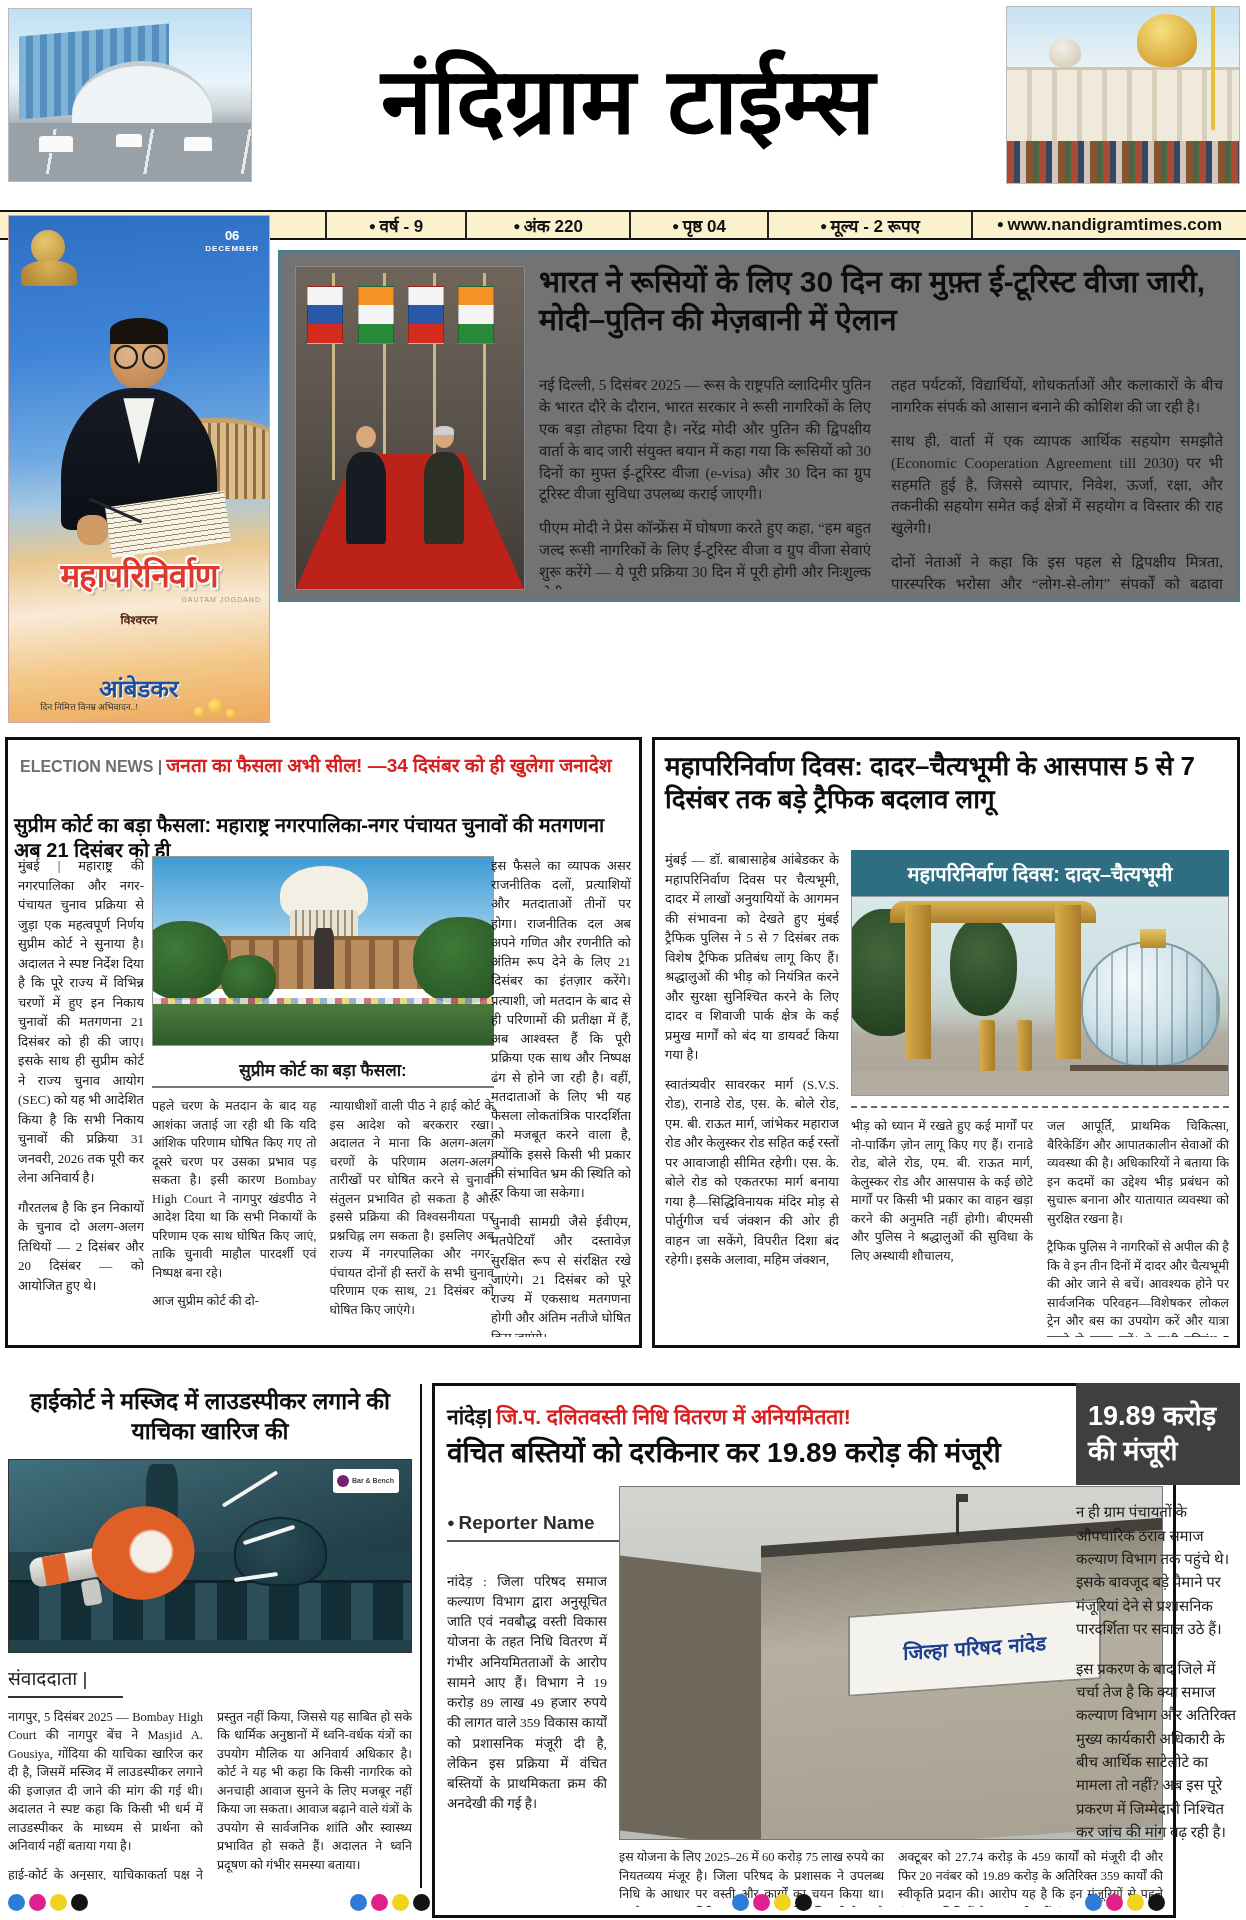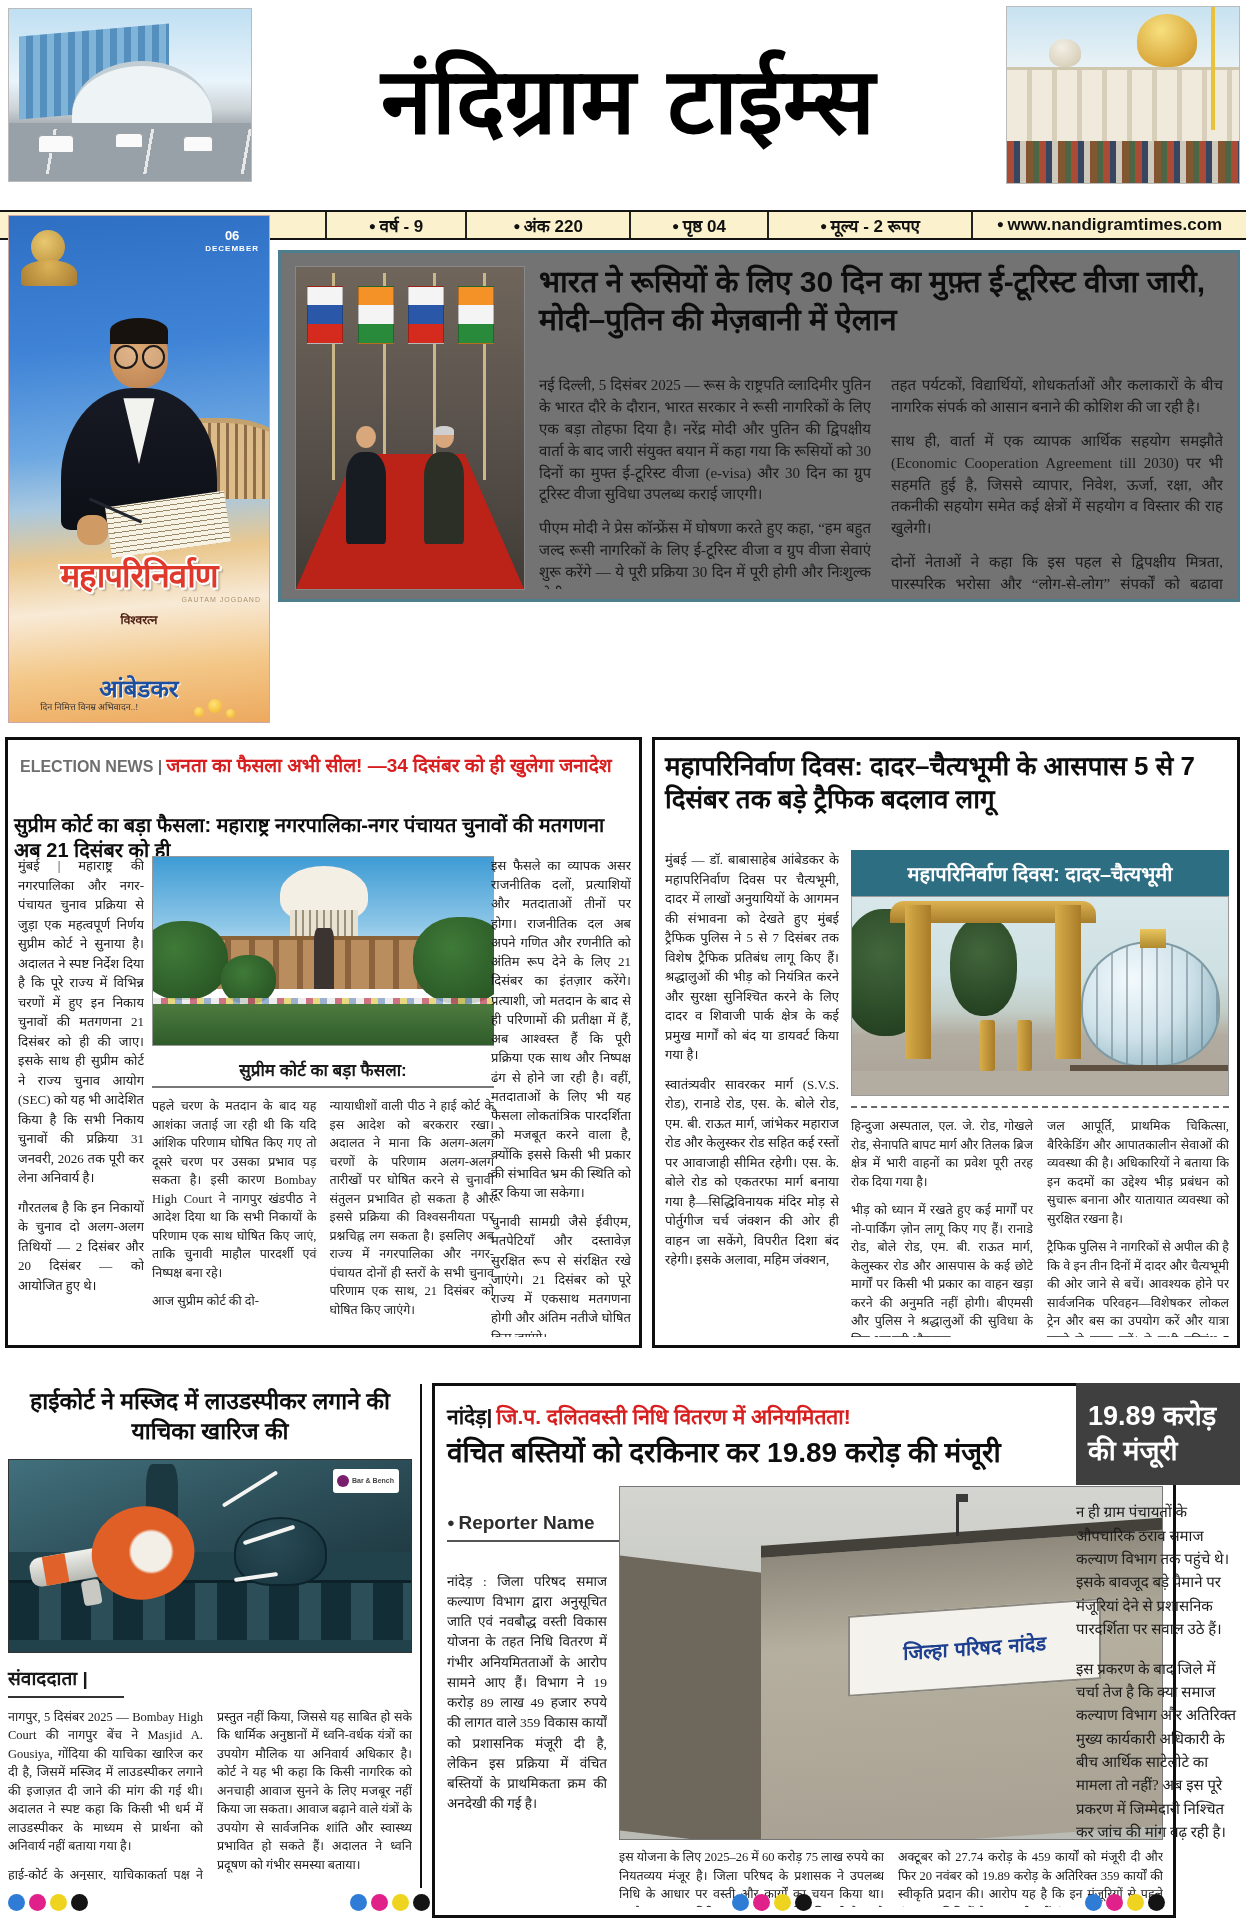--- a/index.html
+++ b/index.html
@@ -162,21 +162,21 @@
   .mega{left:4%;top:22%;width:46%;height:58%;transform:rotate(-10deg);}
   .mg-body{left:2%;top:38%;width:42%;height:26%;background:linear-gradient(#f0f0ec,#b8b8b2);border-radius:10px;}
   .mg-band{left:10%;top:38%;width:12%;height:26%;background:#e0622a;}
   .mg-bell{left:36%;top:8%;width:56%;height:84%;border-radius:50%;
         background:radial-gradient(circle at 58% 50%,#f4efe6 0 26%,#e05f26 30% 78%,#c24d1c 100%);}
   .mg-handle{left:28%;top:66%;width:10%;height:22%;background:#c9c9c4;border-radius:4px;}
   .m-line{background:#f4f4f2;height:4px;border-radius:2px;}
   .m-logo{right:3%;top:5%;width:66px;height:24px;background:#fff;border-radius:3px;display:flex;align-items:center;gap:3px;padding:0 4px;box-sizing:border-box;}
   .m-logo-dot{width:12px;height:12px;border-radius:50%;background:#7a1f6e;flex:0 0 auto;}
   .m-logo-txt{font-family:"Liberation Sans",sans-serif;font-size:7px;font-weight:bold;color:#444;line-height:1.1;}
-  .mq-byline{margin-top:12px;font-size:19px;font-weight:700;font-family:"Liberation Sans",sans-serif;
+  .mq-byline{margin-top:12px;font-size:19px;font-weight:400;font-family:"Liberation Sans",sans-serif;
         display:inline-block;border-bottom:2px solid #333;padding:0 36px 5px 0;}
   .mq-cols{margin-top:10px;display:flex;gap:14px;height:172px;overflow:hidden;font-family:Liberation Serif, serif;}
   .mq-cols .ncol{font-size:12.5px;}
 
   
   .n-kicker{position:absolute;left:12px;top:16px;white-space:nowrap;}
   .n-place{color:#111;font-family:"Liberation Sans",sans-serif;font-weight:800;font-size:21px;}
   .n-red{color:#d81e1e;font-family:"Liberation Sans",sans-serif;font-weight:800;font-size:21px;}
   .n-head{position:absolute;left:12px;right:10px;top:50px;font-size:28px;line-height:1.2;}
   .n-byline{position:absolute;left:12px;top:126px;font-family:"Liberation Sans",sans-serif;font-weight:800;
@@ -372,21 +372,20 @@
         <i class="c-dome"></i>
         <i class="c-cap"></i>
         <i class="c-base"></i>
         <i class="c-ground"></i>
         <i class="c-post" style="left:34%;"></i>
         <i class="c-post" style="left:44%;"></i>
       </div>
       <div class="t-dash"></div>
       <div class="t-cols">
         <div class="ncol">
-          <p>हिन्दुजा अस्पताल, एल. जे. रोड, गोखले रोड, सेनापति बापट मार्ग और तिलक ब्रिज क्षेत्र में भारी वाहनों का प्रवेश पूरी तरह रोक दिया गया है।</p>
           <p>भीड़ को ध्यान में रखते हुए कई मार्गों पर नो-पार्किंग ज़ोन लागू किए गए हैं। रानाडे रोड, बोले रोड, एम. बी. राऊत मार्ग, केलुस्कर रोड और आसपास के कई छोटे मार्गों पर किसी भी प्रकार का वाहन खड़ा करने की अनुमति नहीं होगी। बीएमसी और पुलिस ने श्रद्धालुओं की सुविधा के लिए अस्थायी शौचालय,</p>
         </div>
         <div class="ncol">
           <p>जल आपूर्ति, प्राथमिक चिकित्सा, बैरिकेडिंग और आपातकालीन सेवाओं की व्यवस्था की है। अधिकारियों ने बताया कि इन कदमों का उद्देश्य भीड़ प्रबंधन को सुचारू बनाना और यातायात व्यवस्था को सुरक्षित रखना है।</p>
           <p>ट्रैफिक पुलिस ने नागरिकों से अपील की है कि वे इन तीन दिनों में दादर और चैत्यभूमी की ओर जाने से बचें। आवश्यक होने पर सार्वजनिक परिवहन—विशेषकर लोकल ट्रेन और बस का उपयोग करें और यात्रा पहले से प्लान करें। ये सभी प्रतिबंध 7 दिसंबर की रात तक प्रभावी रहेंगे।</p>
         </div>
       </div>
     </div>
   </div>
 

